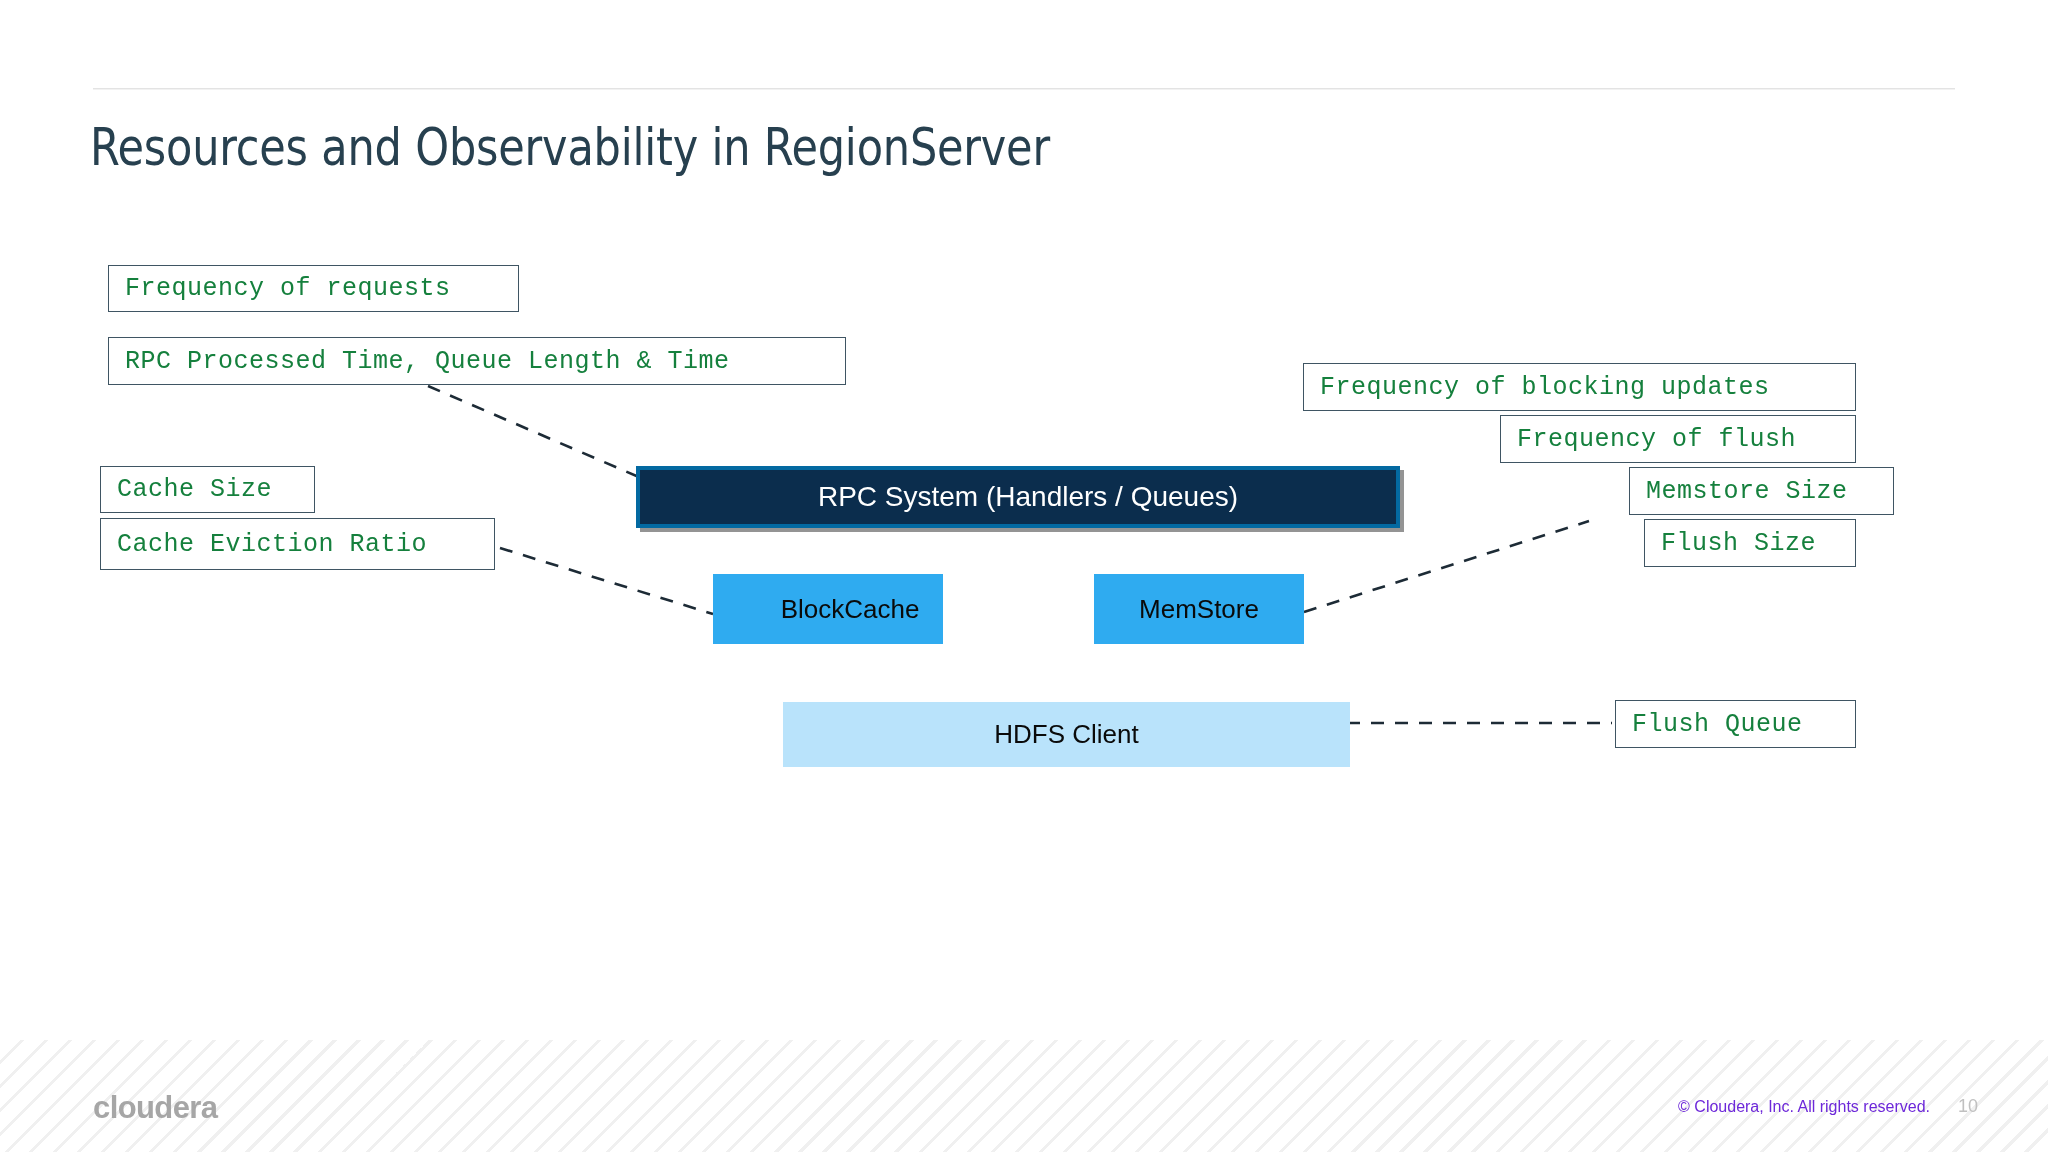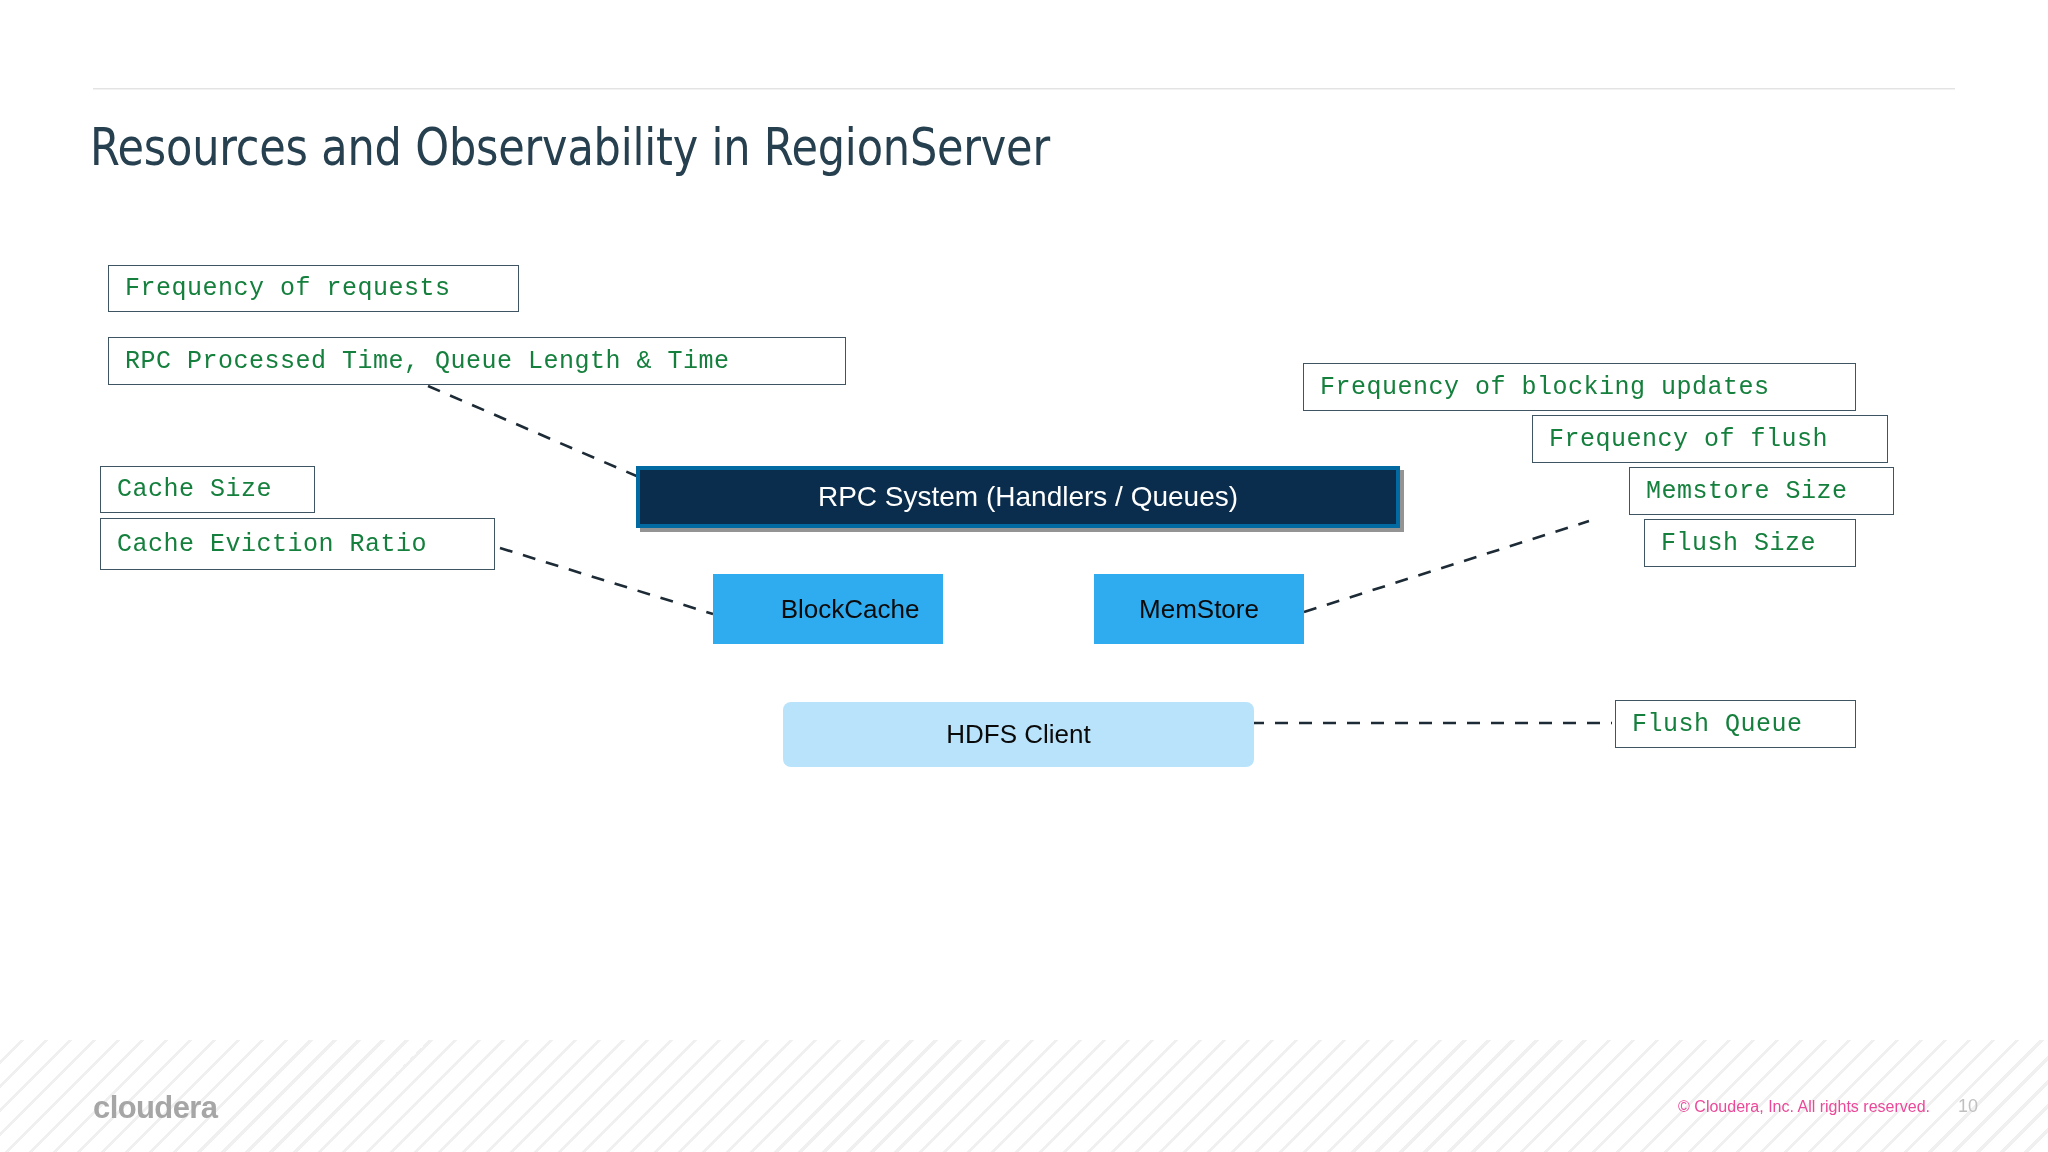--- a/index.html
+++ b/index.html
@@ -130,21 +130,21 @@
     font-weight: 700;
     letter-spacing: -0.6px;
     color: #a6a6a6;
   }
   .footer-copy {
     position: absolute;
     right: 118px;
     top: 1098px;
     font-family: "Liberation Sans", sans-serif;
     font-size: 16px;
-    color: #ec4899;
+    color: #6d28d9;
     white-space: nowrap;
   }
   .footer-page {
     position: absolute;
     right: 70px;
     top: 1096px;
     font-family: "Liberation Sans", sans-serif;
     font-size: 18px;
     color: #c0c0c0;
   }
@@ -174,42 +174,42 @@
       </div>
       <div class="metric-box" style="left: 100px; top: 466px; width: 215px; height: 47px;">
         <span class="mb-label">Cache Size</span>
       </div>
       <div class="metric-box" style="left: 100px; top: 518px; width: 395px; height: 52px;">
         <span class="mb-label">Cache Eviction Ratio</span>
       </div>
       <div class="metric-box" style="left: 1303px; top: 363px; width: 553px; height: 48px;">
         <span class="mb-label">Frequency of blocking updates</span>
       </div>
-      <div class="metric-box" style="left: 1500px; top: 415px; width: 356px; height: 48px; margin-left: 32px;">
+      <div class="metric-box" style="left: 1500px; top: 415px; width: 356px; height: 48px;">
         <span class="mb-label">Frequency of flush</span>
       </div>
       <div class="metric-box" style="left: 1591px; top: 467px; width: 265px; height: 48px; margin-left: 38px;">
         <span class="mb-label">Memstore Size</span>
       </div>
       <div class="metric-box" style="left: 1644px; top: 519px; width: 212px; height: 48px;">
         <span class="mb-label">Flush Size</span>
       </div>
       <div class="metric-box" style="left: 1615px; top: 700px; width: 241px; height: 48px;">
         <span class="mb-label">Flush Queue</span>
       </div>
       <div class="node node-rpc" style="left: 636px; top: 466px; width: 764px; height: 62px;">
         <span>RPC System (Handlers / Queues)</span>
       </div>
       <div class="node node-mid" style="left: 713px; top: 574px; width: 230px; height: 70px; padding-left: 44px;">
         <span>BlockCache</span>
       </div>
       <div class="node node-mid" style="left: 1094px; top: 574px; width: 210px; height: 70px;">
         <span>MemStore</span>
       </div>
-      <div class="node node-hdfs" style="left: 783px; top: 702px; width: 471px; height: 65px; border-radius: 8px;">
+      <div class="node node-hdfs" style="left: 783px; top: 702px; width: 567px; height: 65px;">
         <span>HDFS Client</span>
       </div>
     </div>
 
   <div class="footer"></div>
   <div class="footer-logo">cloudera</div>
   <div class="footer-copy">© Cloudera, Inc. All rights reserved.</div>
   <div class="footer-page">10</div>
 
 </div>

